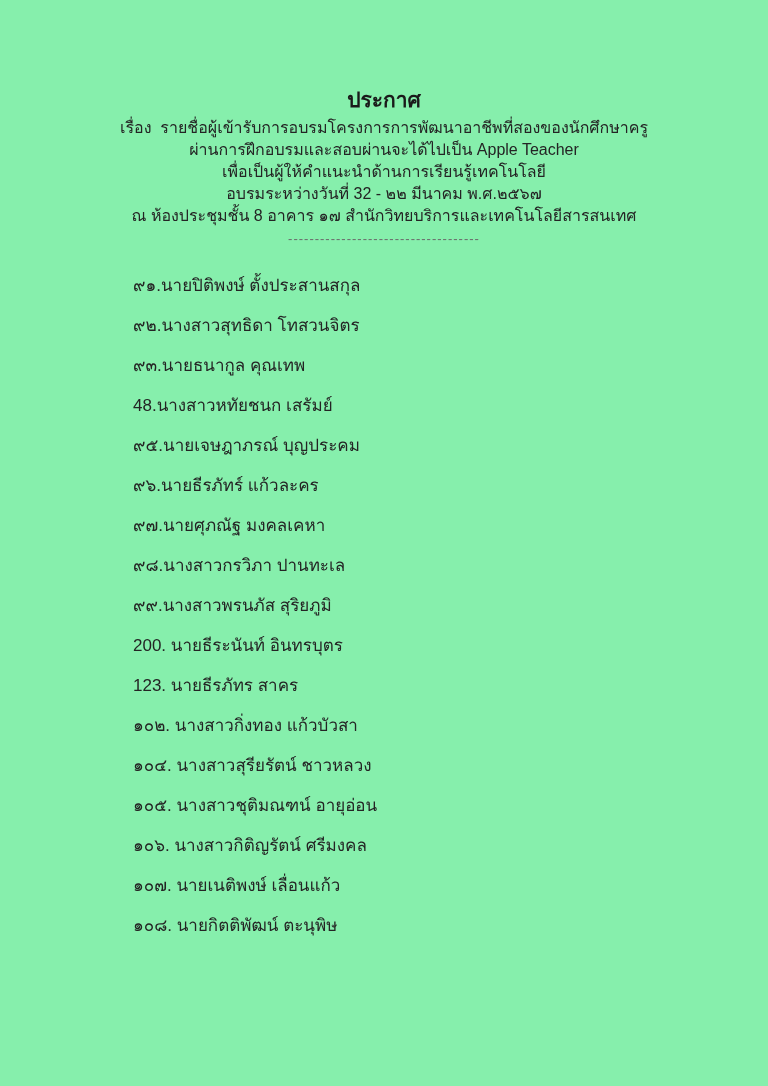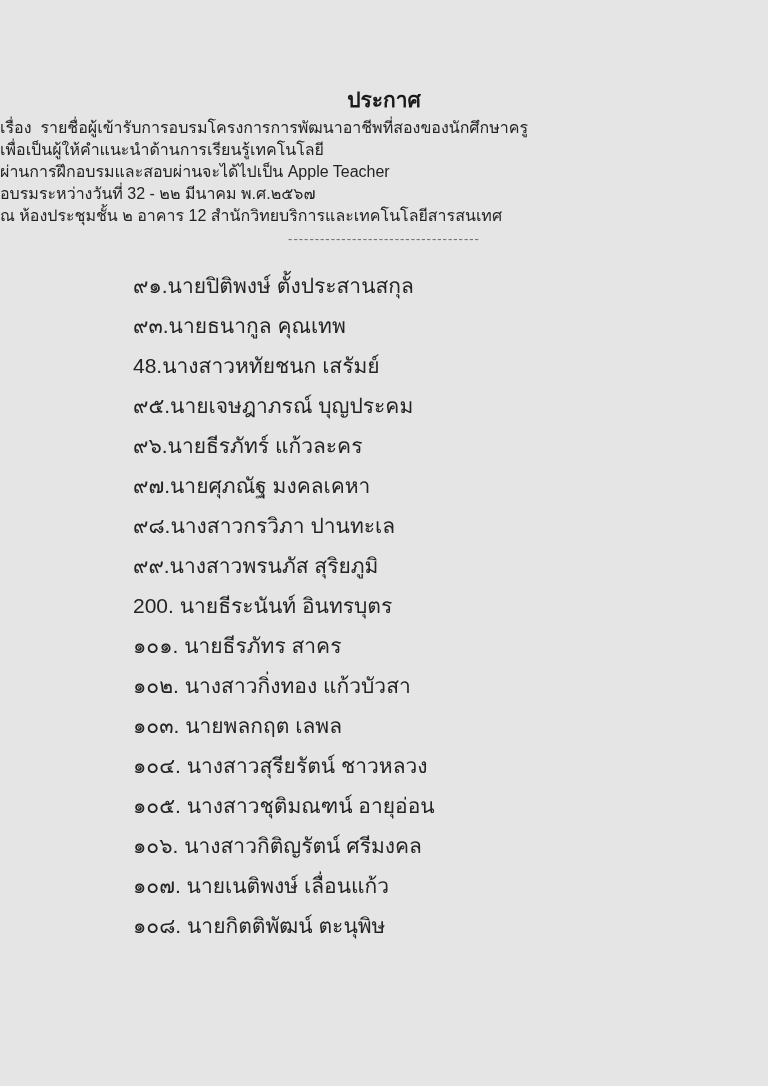--- a/index.html
+++ b/index.html
@@ -4,41 +4,41 @@
 <style>
   html, body {
     margin: 0;
     padding: 0;
     background: #ffffff;
   }
   .page {
     position: relative;
     width: 768px;
     height: 1086px;
-    background: #e5e5e5;
+    background: #86efac;
     font-family: "Liberation Sans", "DejaVu Sans", sans-serif;
     color: #242424;
     overflow: hidden;
   }
   .title {
     margin: 0;
     padding-top: 86px;
     text-align: center;
     font-size: 21px;
     line-height: 28px;
     font-weight: bold;
     color: #1a1a1a;
     white-space: pre-wrap;
   }
   .header {
     margin-top: 3px;
   }
   .header p {
     margin: 0;
-    text-align: left;
+    text-align: center;
     font-size: 16px;
     line-height: 22px;
     white-space: pre-wrap;
     color: #242424;
   }
   .separator {
     margin: 4px 0 0 0;
     text-align: center;
     font-size: 13px;
     line-height: 16px;
@@ -46,56 +46,56 @@
     color: #6b6b6b;
     white-space: pre-wrap;
   }
   .list {
     margin-top: 28px;
     padding-left: 133px;
     padding-right: 60px;
   }
   .list p {
     margin: 0 0 18px 0;
-    font-size: 21px;
+    font-size: 17px;
     line-height: 22px;
     white-space: pre-wrap;
     color: #242424;
   }
 </style>
 </head>
 <body>
 
 <div class="page">
 
   <h1 class="title">ประกาศ</h1>
 
   <div class="header">
     <p>เรื่อง  รายชื่อผู้เข้ารับการอบรมโครงการการพัฒนาอาชีพที่สองของนักศึกษาครู</p>
+    <p>ผ่านการฝึกอบรมและสอบผ่านจะได้ไปเป็น Apple Teacher</p>
     <p>เพื่อเป็นผู้ให้คำแนะนำด้านการเรียนรู้เทคโนโลยี</p>
-    <p>ผ่านการฝึกอบรมและสอบผ่านจะได้ไปเป็น Apple Teacher</p>
     <p>อบรมระหว่างวันที่ 32 - ๒๒ มีนาคม พ.ศ.๒๕๖๗</p>
-    <p>ณ ห้องประชุมชั้น ๒ อาคาร 12 สำนักวิทยบริการและเทคโนโลยีสารสนเทศ</p>
+    <p>ณ ห้องประชุมชั้น 8 อาคาร ๑๗ สำนักวิทยบริการและเทคโนโลยีสารสนเทศ</p>
   </div>
 
   <p class="separator">------------------------------------</p>
 
   <div class="list">
     <p>๙๑.นายปิติพงษ์ ตั้งประสานสกุล</p>
+    <p>๙๒.นางสาวสุทธิดา โทสวนจิตร</p>
     <p>๙๓.นายธนากูล คุณเทพ</p>
     <p>48.นางสาวหทัยชนก เสรัมย์</p>
     <p>๙๕.นายเจษฎาภรณ์ บุญประคม</p>
     <p>๙๖.นายธีรภัทร์ แก้วละคร</p>
     <p>๙๗.นายศุภณัฐ มงคลเคหา</p>
     <p>๙๘.นางสาวกรวิภา ปานทะเล</p>
     <p>๙๙.นางสาวพรนภัส สุริยภูมิ</p>
     <p>200. นายธีระนันท์ อินทรบุตร</p>
-    <p>๑๐๑. นายธีรภัทร สาคร</p>
+    <p>123. นายธีรภัทร สาคร</p>
     <p>๑๐๒. นางสาวกิ่งทอง แก้วบัวสา</p>
-    <p>๑๐๓. นายพลกฤต เลพล</p>
     <p>๑๐๔. นางสาวสุรียรัตน์ ชาวหลวง</p>
     <p>๑๐๕. นางสาวชุติมณฑน์ อายุอ่อน</p>
     <p>๑๐๖. นางสาวกิติญรัตน์ ศรีมงคล</p>
     <p>๑๐๗. นายเนติพงษ์ เลื่อนแก้ว</p>
     <p>๑๐๘. นายกิตติพัฒน์ ตะนุพิษ</p>
   </div>
 
 </div>
 
 </body></html>

